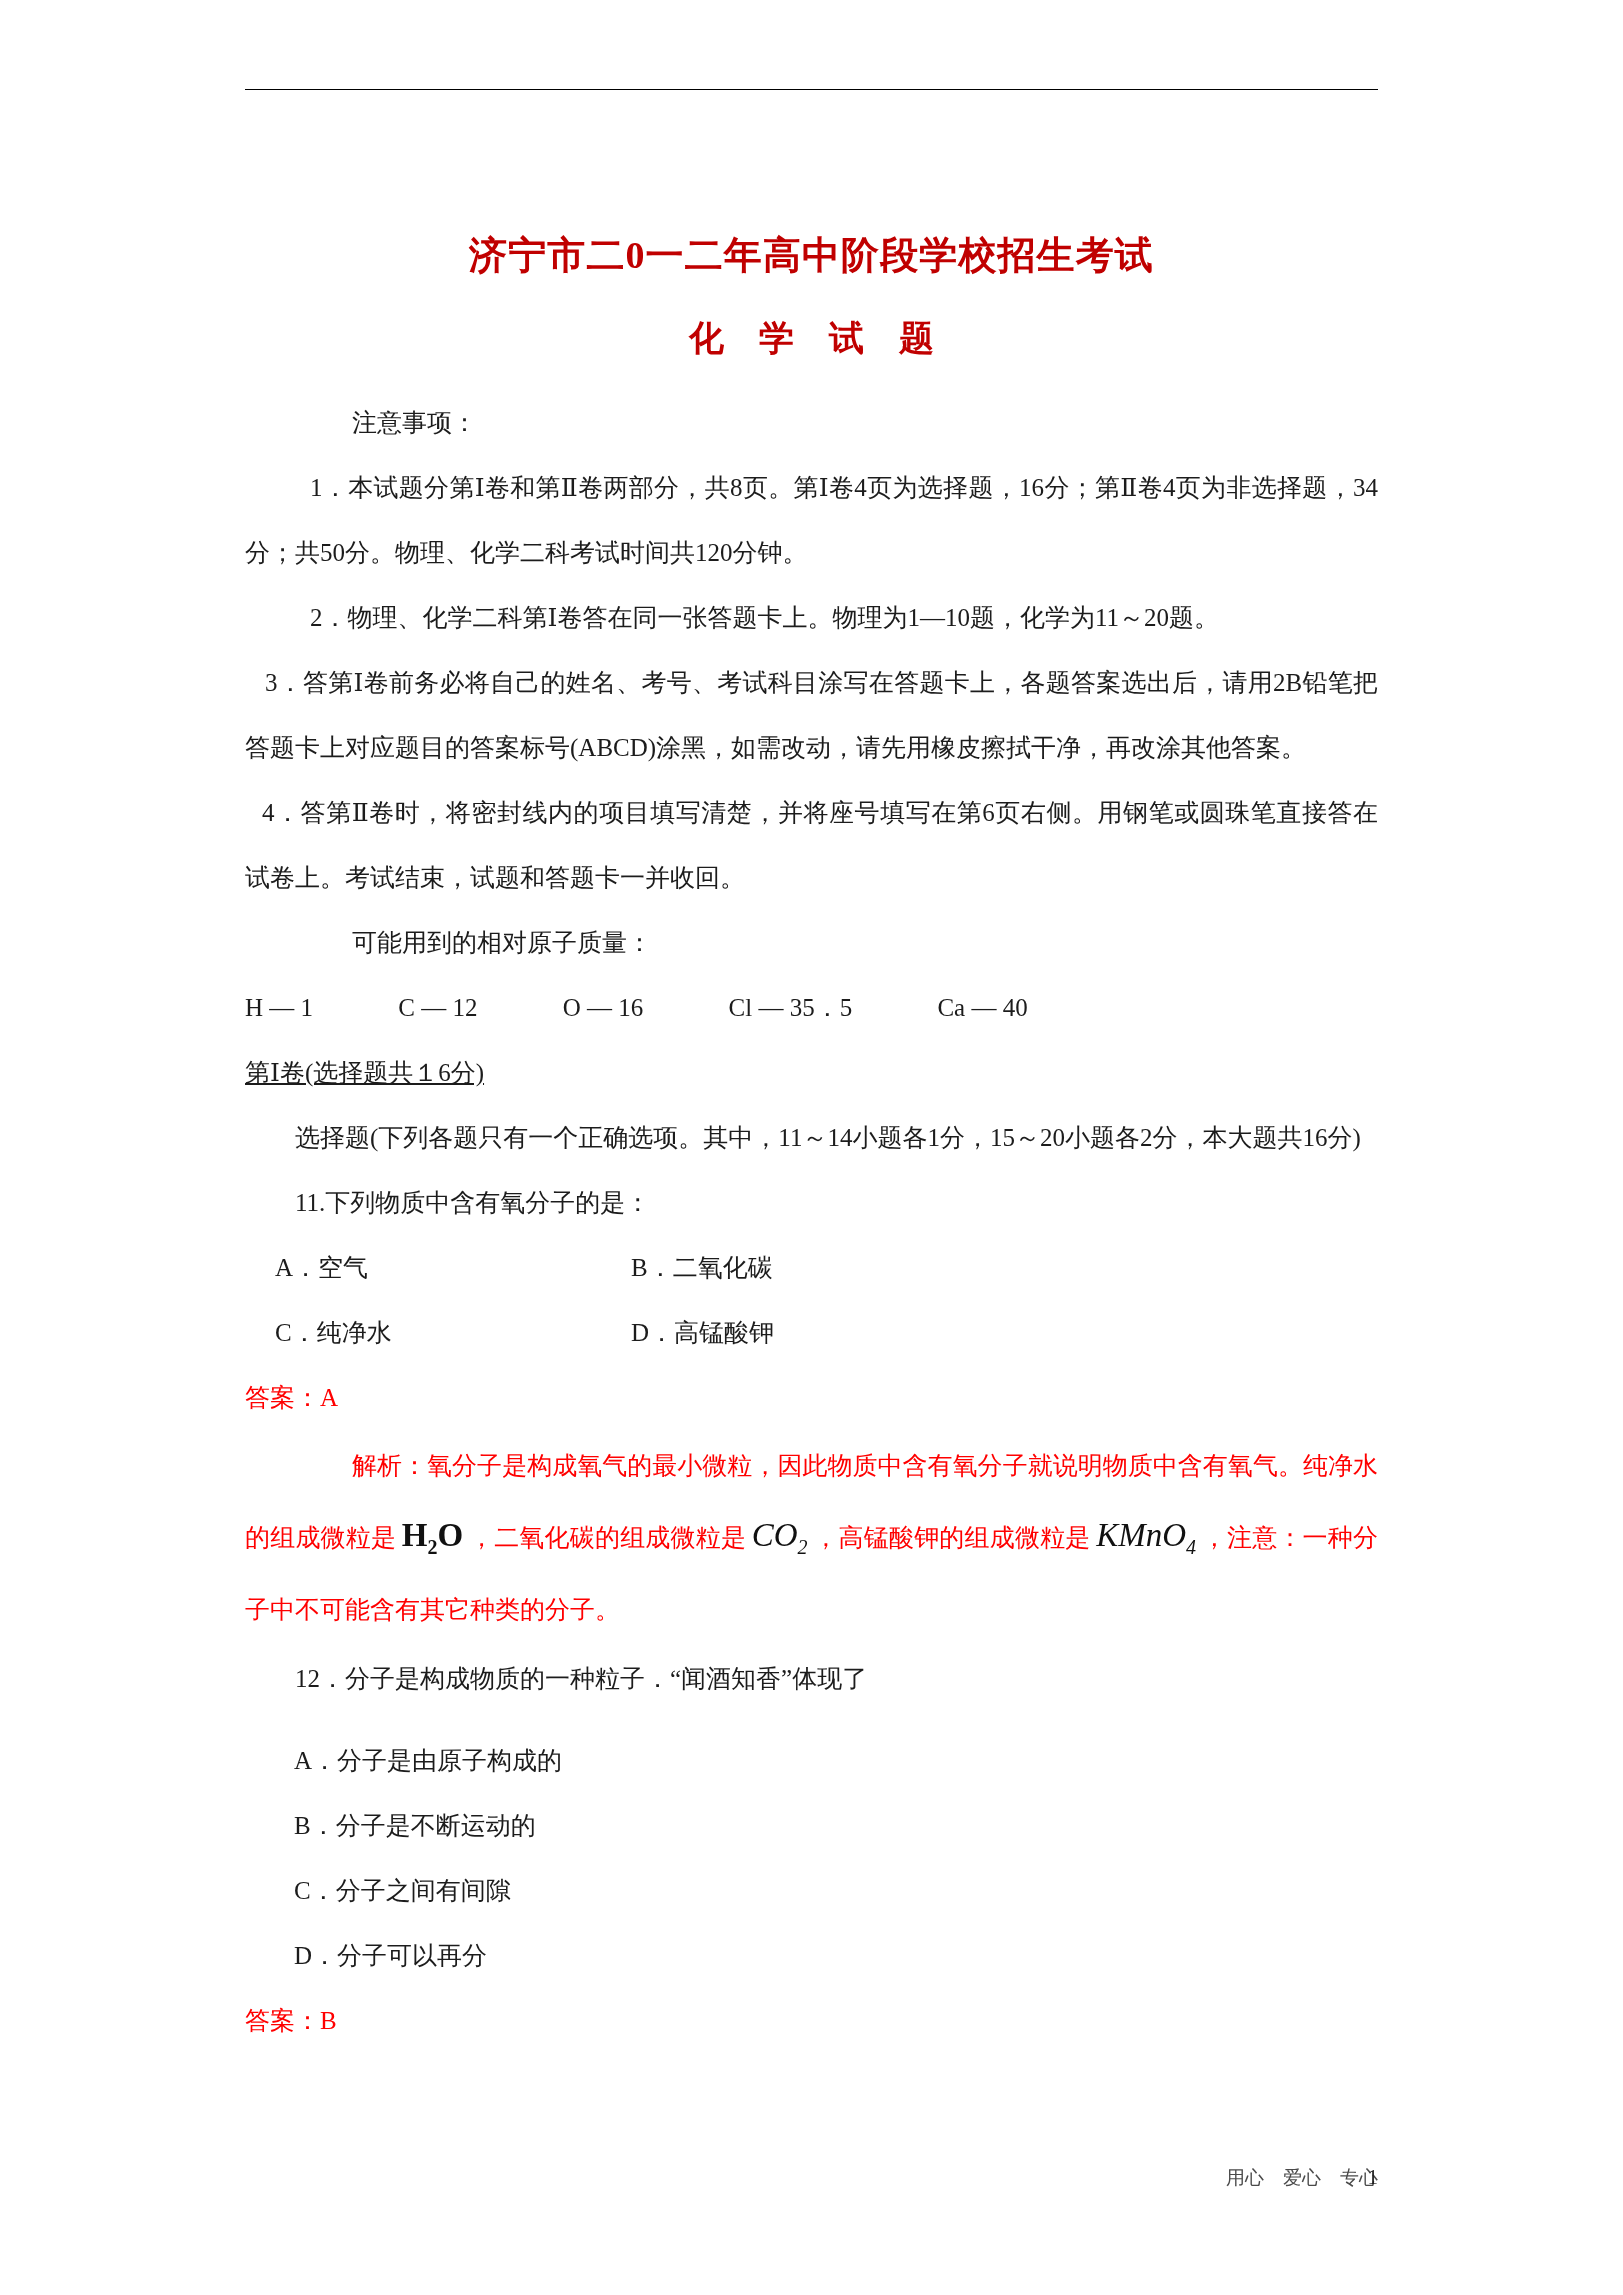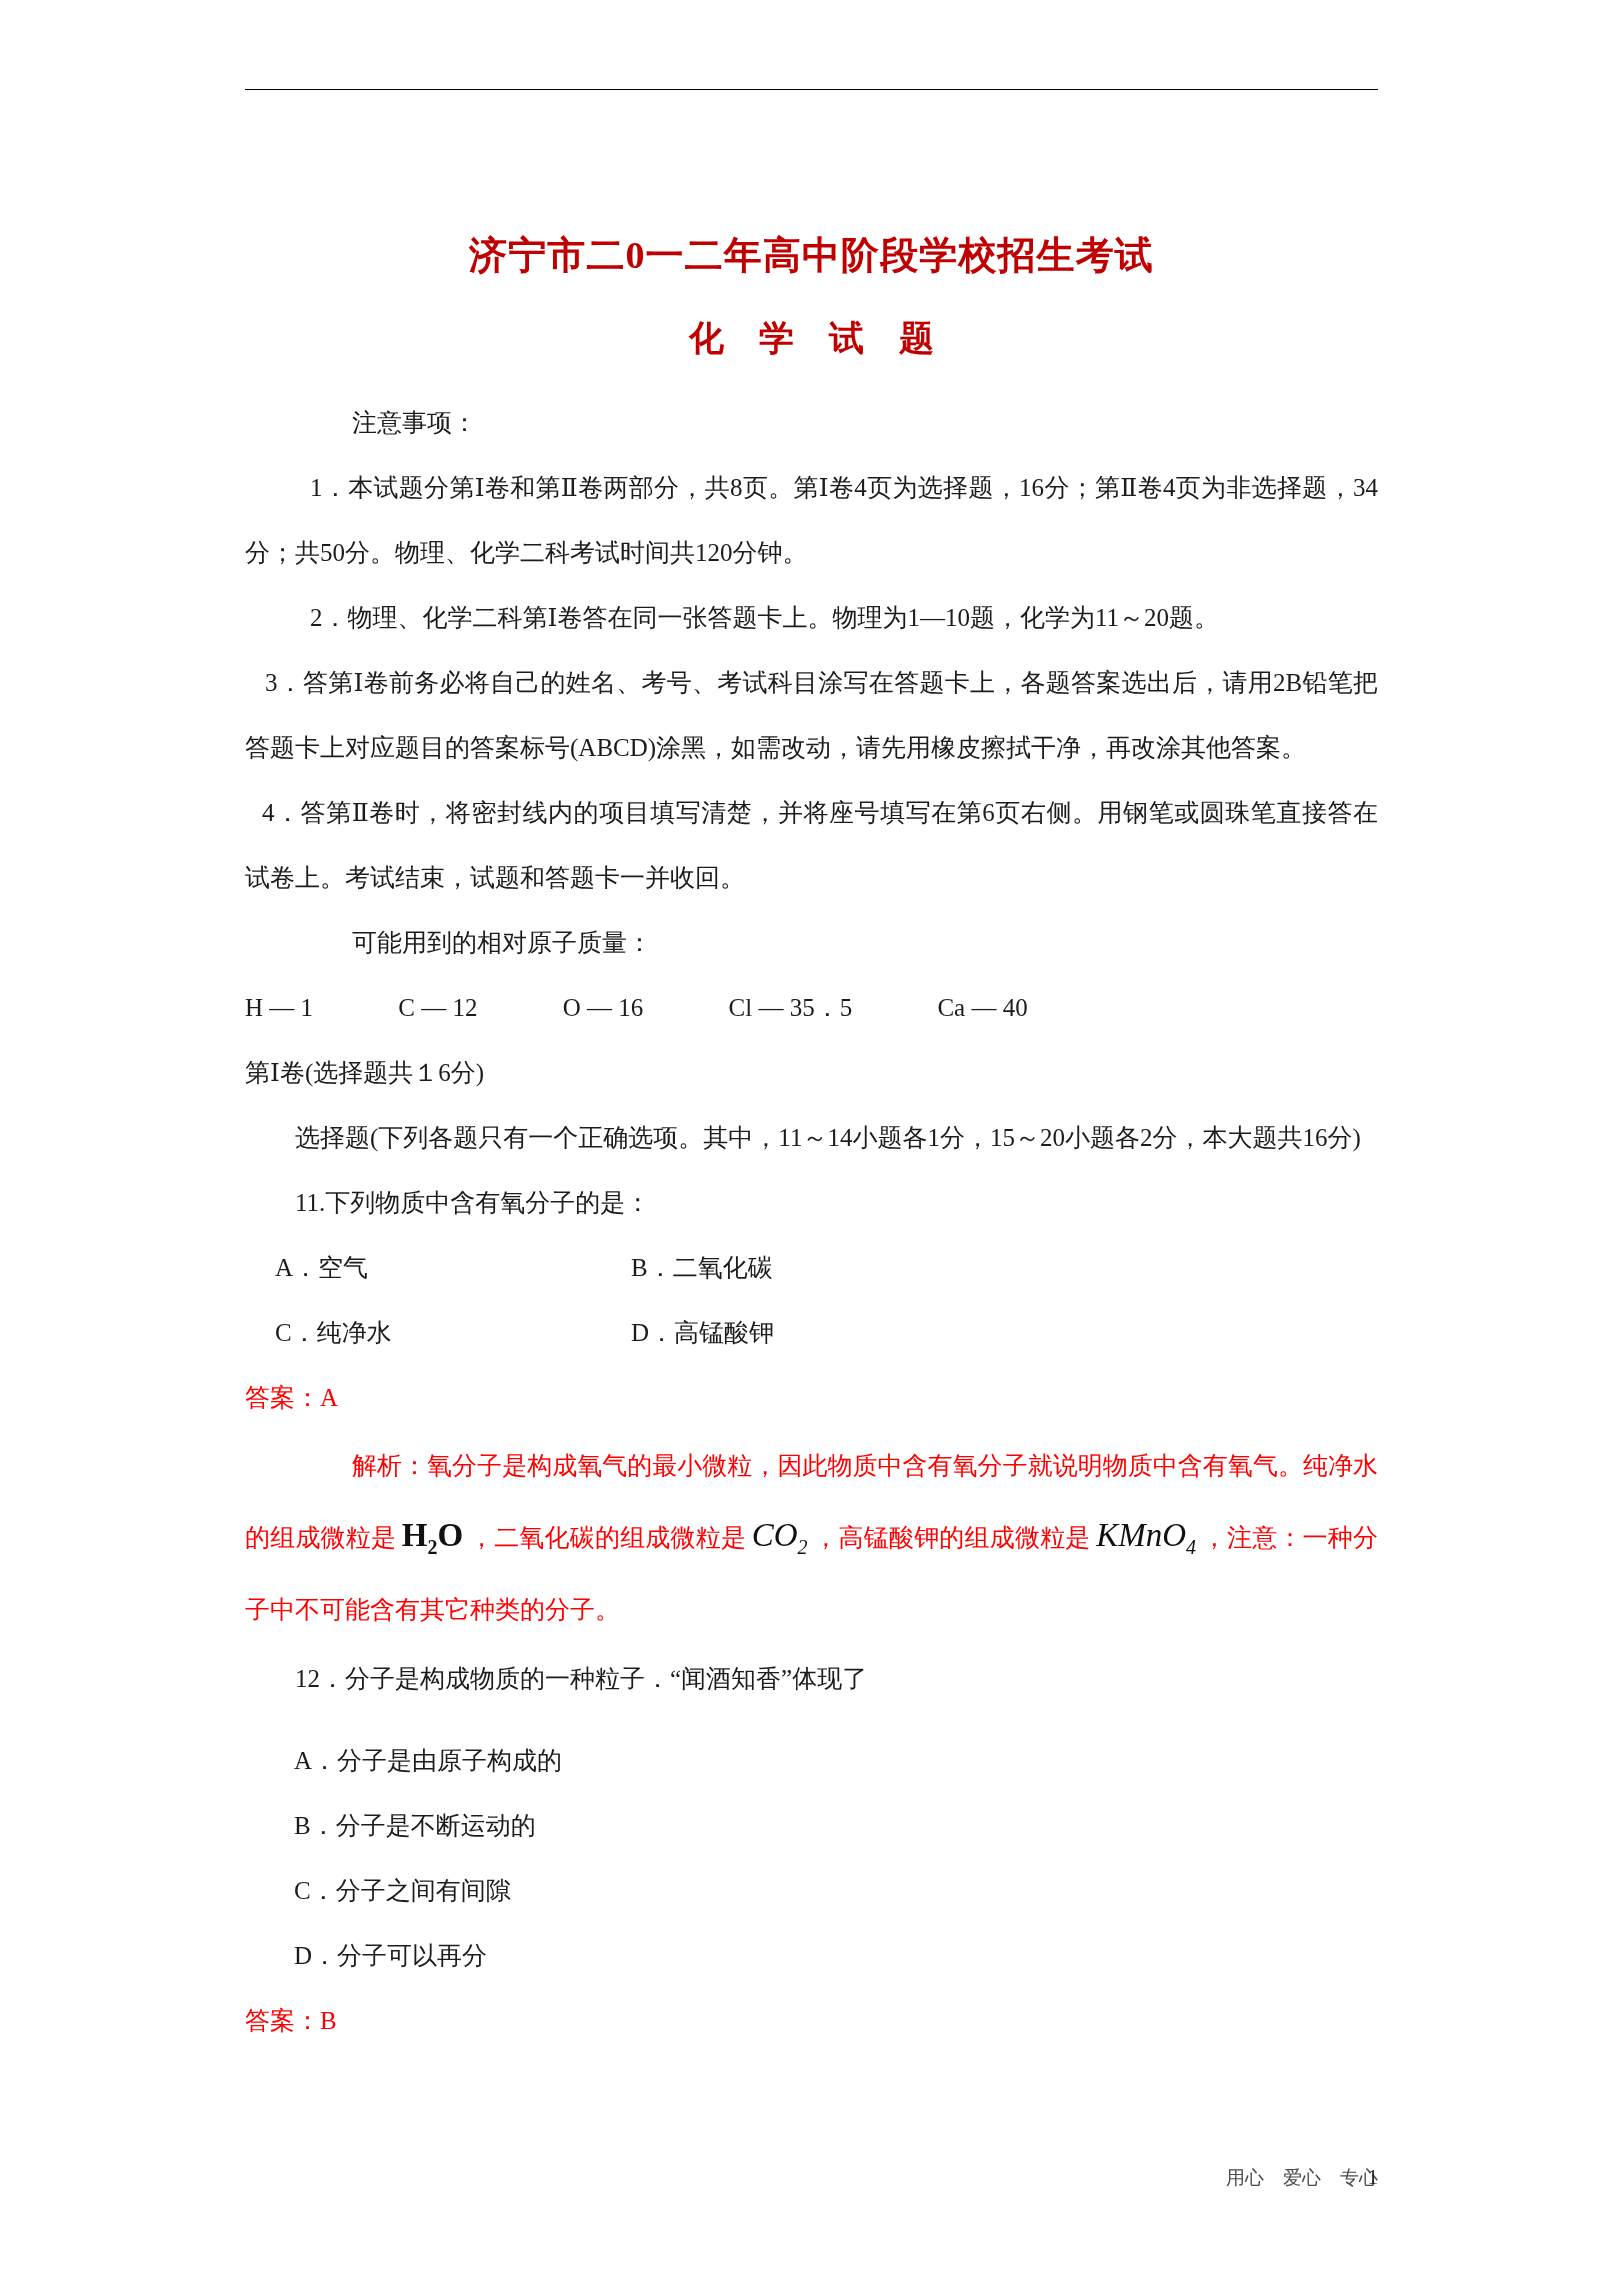--- a/index.html
+++ b/index.html
@@ -47,21 +47,21 @@
   .ind-md  { text-indent: 65px; }           
   .item3   { margin-left: 45px; text-indent: 20px; }
   .item4   { margin-left: 45px; text-indent: 17px; }
   .ind-sm  { text-indent: 50px; }            
   .ml-sm   { margin-left: 50px; }
 
   .masses { margin-left: 107px; }
   .masses span { display: inline-block; margin-right: 79px; }
   .masses span:last-child { margin-right: 0; }
 
-  .center { text-align: left; }
+  .center { text-align: left; text-decoration: underline; }
 
   .optrow { display: flex; margin-left: 30px; }
   .optrow .col1 { width: 356px; }
   .optrow .col2 { flex: 1; }
 
   .q12-opts { margin-top: 17px; }
   .q12-opts p { margin-left: 49px; }
 
   .red { color: #ff0000; }
 

